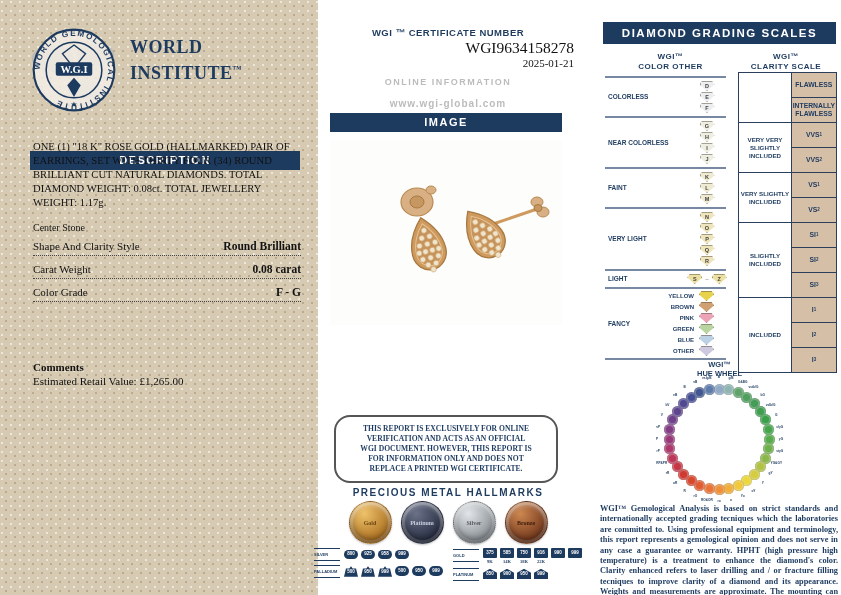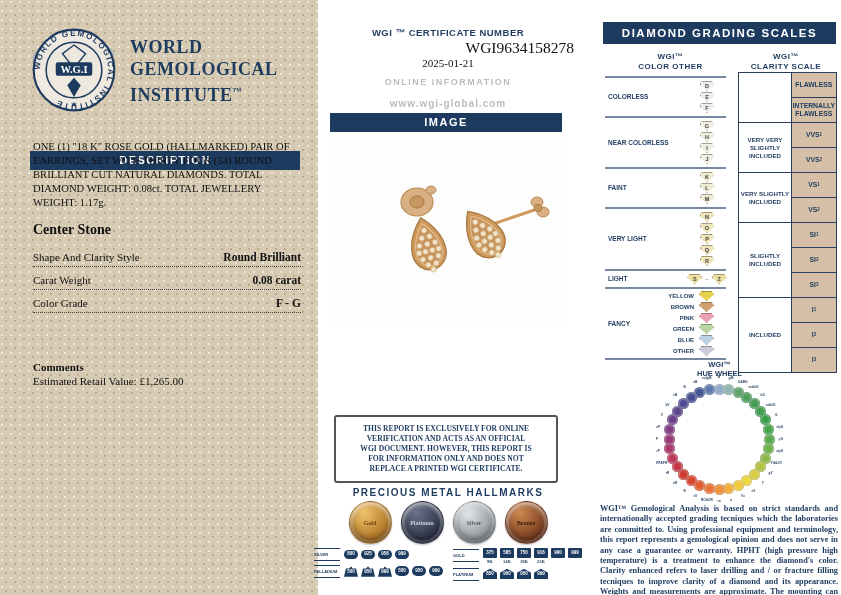--- a/index.html
+++ b/index.html
@@ -16,42 +16,42 @@
       radial-gradient(circle at 6px 6px, rgba(140,118,86,.38) 1.1px, transparent 1.4px),
       radial-gradient(circle at 4px 8px, rgba(255,255,255,.28) 1px, transparent 1.3px);
     background-size:9px 9px,9px 9px,7px 7px;}
   #seal{position:absolute;left:26px;top:22px;width:96px;height:96px;}
   #wordmark{position:absolute;left:130px;top:36px;font-family:"Liberation Serif",serif;
     font-weight:700;color:#1d3a5f;font-size:18px;line-height:22px;letter-spacing:.5px;}
   #wordmark sup{font-size:9px;}
   #desc-bar{position:absolute;left:30px;top:113px;width:270px;height:19px;line-height:19px;font-size:11px;margin-top:38px;}
   #desc-text{position:absolute;left:33px;top:140px;width:270px;font-size:10.6px;line-height:14px;}
   #center-stone{position:absolute;left:33px;top:222px;width:268px;}
-  #cs-title{font-weight:700;font-size:14px;margin-bottom:6px;}
+  #cs-title{font-weight:400;font-size:10px;margin-bottom:0;}
   .row4{display:flex;justify-content:space-between;align-items:flex-end;
         border-bottom:1.5px dotted #444;padding:4px 0 3px 0;height:15px;}
   .row4 .lbl{font-size:11px;}
   .row4 .val{font-weight:700;font-size:11.5px;}
   #comments{position:absolute;left:33px;top:360px;width:268px;font-size:11px;line-height:14px;}
   #comments .cm-title{font-weight:700;}
 
   
   #mid-panel{position:absolute;left:322px;top:0;width:252px;height:595px;}
   #cert-label{position:absolute;top:27px;width:100%;text-align:center;
     font-family:"Liberation Sans",sans-serif;font-weight:700;font-size:9.5px;color:#1d3a5f;letter-spacing:.5px;}
   #cert-number{position:absolute;top:39px;width:100%;text-align:right;font-size:15.5px;}
-  #cert-date{position:absolute;top:57px;width:100%;text-align:center;font-size:11px;}
+  #cert-date{position:absolute;top:57px;width:100%;text-align:right;font-size:11px;}
   #online-verif{position:absolute;top:77px;width:100%;text-align:center;
     font-family:"Liberation Sans",sans-serif;font-weight:700;font-size:9px;color:#bcbcbc;letter-spacing:1.5px;}
   #website{position:absolute;top:98px;width:100%;text-align:center;
     font-family:"Liberation Sans",sans-serif;font-weight:700;font-size:10px;color:#bcbcbc;letter-spacing:1px;}
   #image-bar{position:absolute;left:8px;top:113px;width:232px;height:19px;line-height:19px;font-size:11px;}
   #photo{position:absolute;left:8px;top:140px;width:232px;height:185px;background:#fdfdfc;
          display:flex;align-items:center;justify-content:center;}
-  #disclaimer{position:absolute;left:12px;top:415px;width:224px;border:2px solid #555;border-radius:3px;
+  #disclaimer{position:absolute;left:12px;top:415px;width:224px;border:2px solid #555;border-radius:16px;
     padding:7px 22px;box-sizing:border-box;text-align:center;font-weight:700;font-size:7.6px;
     line-height:10px;color:#1d3a5f;}
   #hallmarks-title{position:absolute;top:487px;width:100%;text-align:center;
     font-family:"Liberation Sans",sans-serif;font-weight:700;font-size:10px;color:#1d3a5f;letter-spacing:1.5px;}
   #medallions{position:absolute;top:501px;width:100%;display:flex;justify-content:center;gap:9px;}
   .med{width:41px;height:41px;border-radius:50%;display:flex;align-items:center;justify-content:center;
     font-family:"Liberation Serif",serif;font-weight:700;font-size:6px;
     box-shadow:inset 0 0 0 3px rgba(255,255,255,.14), inset 0 3px 5px rgba(255,255,255,.45),
                inset 0 -4px 6px rgba(0,0,0,.4), 0 1px 2px rgba(0,0,0,.25);
     border:1px dotted rgba(0,0,0,.35);}
@@ -136,21 +136,20 @@
         <textPath href="#ringpath">WORLD GEMOLOGICAL INSTITUTE</textPath>
       </text>
       <polygon points="50,24 62,33 50,48 38,33" fill="none" stroke="#1d3a5f" stroke-width="1.5"></polygon>
       <polygon points="50,78 57,66 50,58 43,66" fill="#1d3a5f"></polygon>
       <rect x="31" y="42" width="38" height="14" rx="2" fill="#1d3a5f"></rect>
       <text x="50" y="53" text-anchor="middle" font-family="Liberation Serif, serif" font-size="11" font-weight="bold" fill="#fff">W.G.I</text>
       <text x="50" y="89" text-anchor="middle" font-size="8" fill="#1d3a5f">★</text>
     </svg>
     <div id="wordmark">
       <div>WORLD</div>
-      <div>GEMOLOGICAL</div>
       <div><span>INSTITUTE</span><sup>™</sup></div>
     </div>
     <div id="desc-bar" class="bar">DESCRIPTION</div>
     <div id="desc-text">ONE (1) "18 K" ROSE GOLD (HALLMARKED) PAIR OF EARRINGS, SET WITH THIRTY FOUR (34) ROUND BRILLIANT CUT NATURAL DIAMONDS. TOTAL DIAMOND WEIGHT: 0.08ct. TOTAL JEWELLERY WEIGHT: 1.17g.</div>
     <div id="center-stone">
       <div id="cs-title">Center Stone</div>
       <div id="cs-rows">
           <div class="row4">
             <span class="lbl">Shape And Clarity Style</span>
             <span class="val">Round Brilliant</span>

